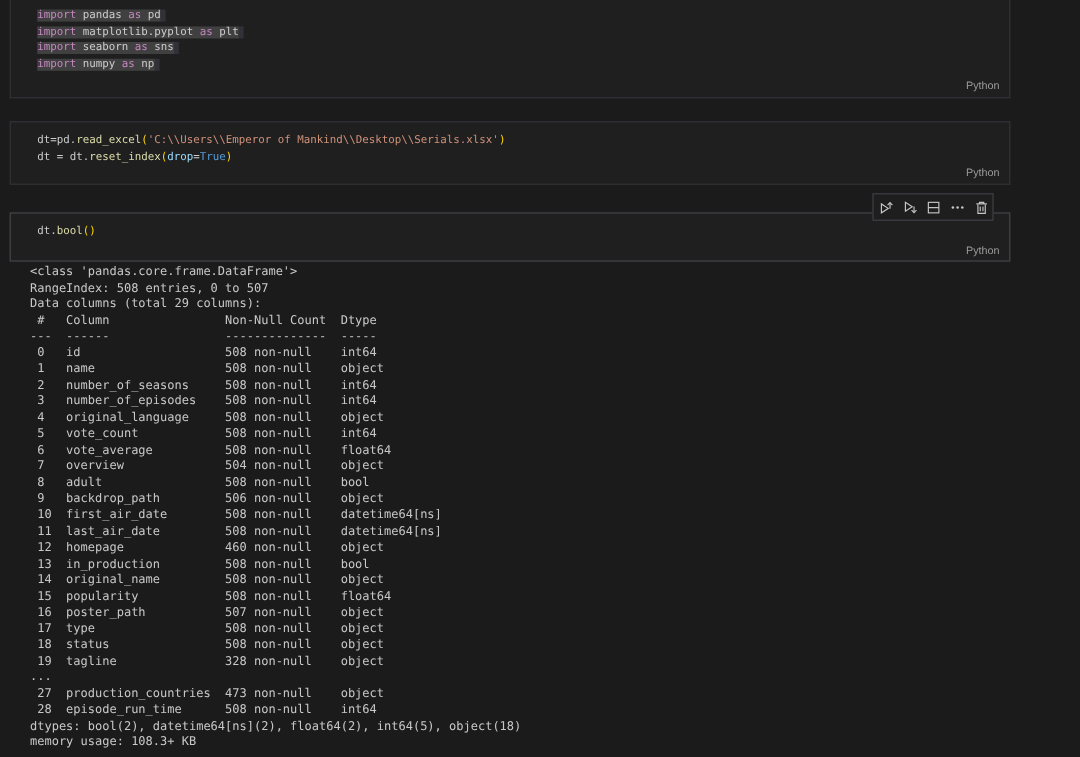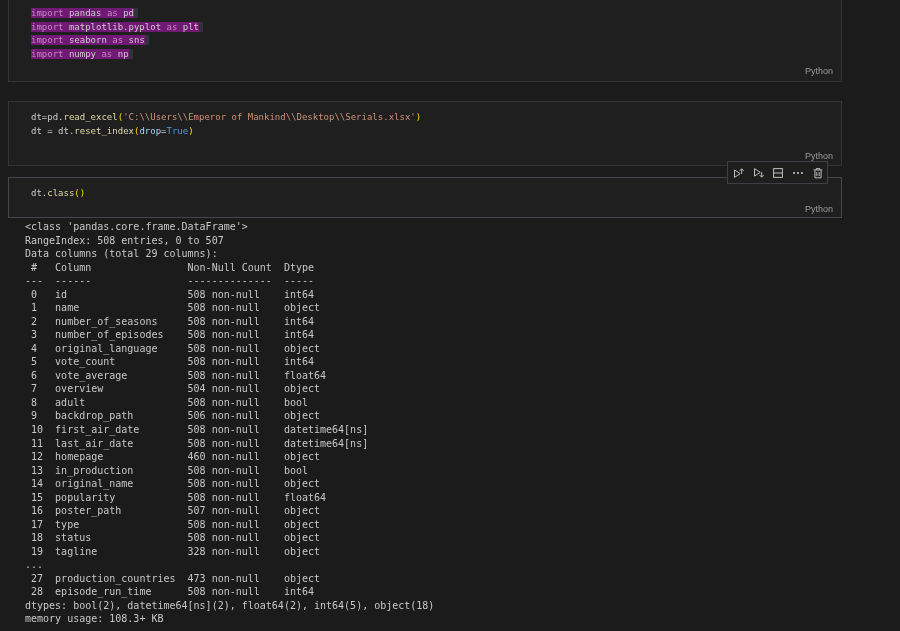--- a/index.html
+++ b/index.html
@@ -18,32 +18,32 @@
   }
   .cell.active { border-color:#45454c; }
   .code {
     padding-left:22px;
     font-size:9px;
     line-height:13.5px;
     white-space:pre;
     color:#cccccc;
   }
   .line { height:13.5px; }
-  .sel { background:#701a75; box-shadow:4px 0 0 #31313a; }
+  .sel { background:#404040; box-shadow:4px 0 0 #31313a; }
   .lang-label {
     position:absolute;
     right:8px;
     font-family:Liberation Sans, sans-serif;
     font-size:9px;
     color:#9b9b9b;
   }
   #cell-0 { top:-4px;  height:86px; }
   #cell-0 .code { padding-top:10px; }
   #cell-0 .lang-label { bottom:5px; }
-  #cell-1 { top:101px; height:65px; }
+  #cell-1 { top:101px; height:53px; }
   #cell-1 .code { padding-top:9px; }
   #cell-1 .lang-label { bottom:4px; }
   #cell-2 { top:177px; height:41px; }
   #cell-2 .code { padding-top:9px; }
   #cell-2 .lang-label { bottom:3px; }
   .cell-toolbar {
     position:absolute;
     left:727px; top:161px;
     width:101px; height:23px;
     background:#1e1e1e;
@@ -122,21 +122,21 @@
       <svg width="14" height="14" viewBox="0 0 16 16" fill="none" stroke="#c5c5c5" stroke-width="1.1">
         <path d="M4.5 5 L4.5 13.5 L11.5 13.5 L11.5 5"></path>
         <path d="M3 4.5 L13 4.5"></path>
         <path d="M6 4.5 L6 3 L10 3 L10 4.5"></path>
         <path d="M6.7 7 L6.7 11.5 M9.3 7 L9.3 11.5"></path>
       </svg>
     </button>
   </div>
 
   <div class="cell active" id="cell-2">
-    <div class="code"><div class="line"><span><span style="color: rgb(204, 204, 204);">dt.</span><span style="color: rgb(220, 220, 170);">class</span><span style="color: rgb(255, 215, 0);">()</span></span></div></div>
+    <div class="code"><div class="line"><span><span style="color: rgb(204, 204, 204);">dt.</span><span style="color: rgb(220, 220, 170);">bool</span><span style="color: rgb(255, 215, 0);">()</span></span></div></div>
     <div class="lang-label">Python</div>
   </div>
 
   <pre class="output">&lt;class 'pandas.core.frame.DataFrame'&gt;
 RangeIndex: 508 entries, 0 to 507
 Data columns (total 29 columns):
  #   Column                Non-Null Count  Dtype
 ---  ------                --------------  -----
  0   id                    508 non-null    int64
  1   name                  508 non-null    object

